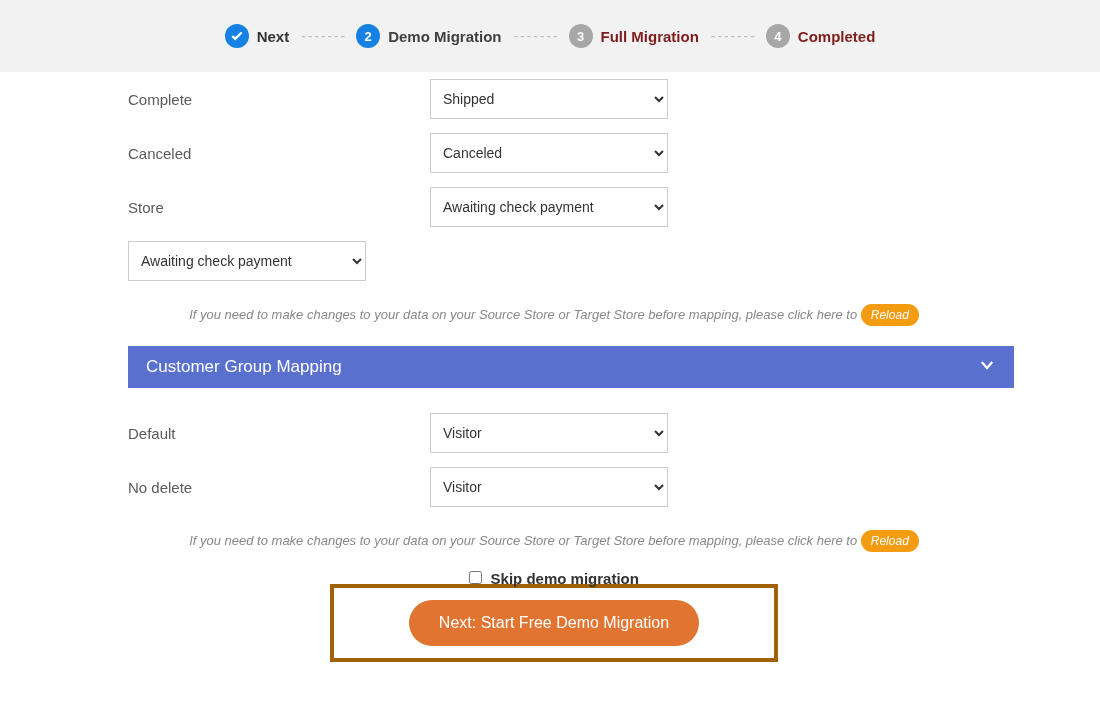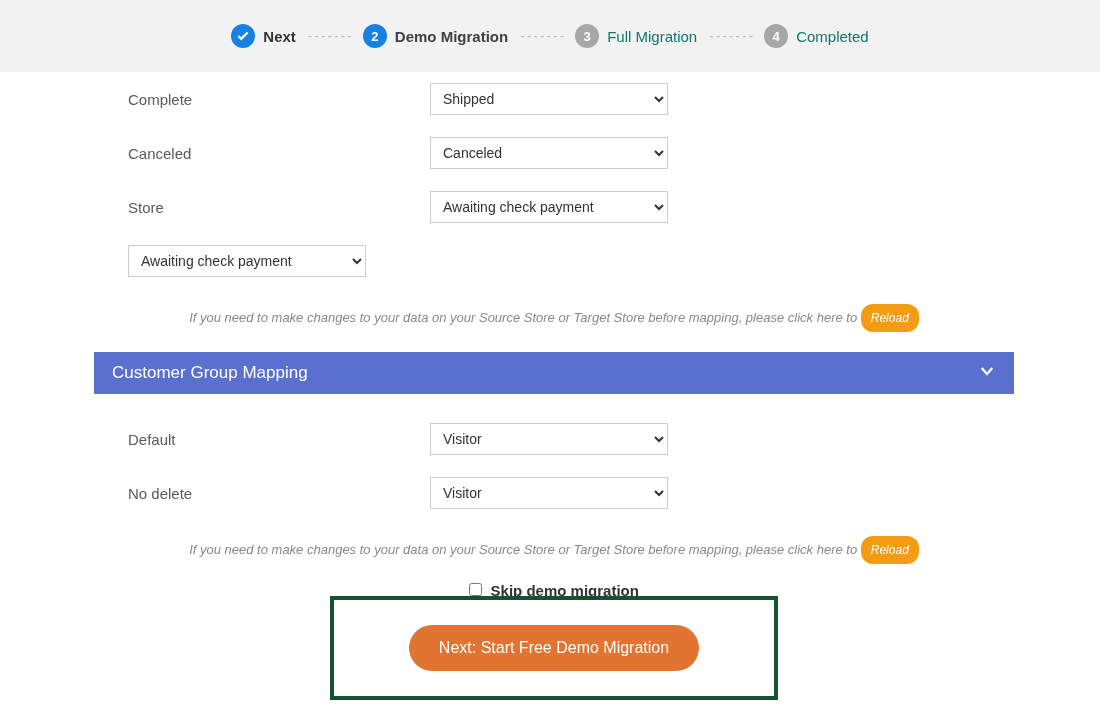--- a/index.html
+++ b/index.html
@@ -5,42 +5,42 @@
   * { box-sizing: border-box; margin: 0; padding: 0; }
   body { font-family: Arial, Helvetica, sans-serif; width: 1100px; height: 710px; background: #fff; color: #333; overflow: hidden; }
 
   .stepper { background: #f2f2f2; height: 72px; display: flex; align-items: center; justify-content: center; gap: 10px; }
   .step { display: flex; align-items: center; gap: 8px; }
   .step-circle { width: 24px; height: 24px; border-radius: 50%; display: flex; align-items: center; justify-content: center; font-size: 13px; font-weight: 600; color: #fff; }
   .step-circle.done { background: #1681e3; }
   .step-circle.active { background: #1681e3; }
   .step-circle.pending { background: #a7a7a7; }
   .step-label { font-size: 15px; font-weight: 600; color: #404040; }
-  .step-label.pending { color: #0f766e; font-weight: 400; }
+  .step-label.pending { color: #7f1d1d; font-weight: 700; }
   .step-label.done { color: #333; }
   .step-dash { color: #bdbdbd; font-size: 14px; letter-spacing: -1px; margin: 0 2px;}
   .check-svg { width: 14px; height: 14px; }
 
   .content { padding: 0 0 0 8px; }
   .mapping-row { display: flex; align-items: center; height: 54px; }
   .mapping-label { width: 302px; padding-left: 120px; font-size: 15px; color: #5a5a5a; }
   .select-wrap { padding-left: 120px; }
-  select.mapping-select { width: 238px; height: 32px; border: 1px solid #cccccc; background: #fff; font-size: 14px; padding: 4px 8px; color: #333; }
+  select.mapping-select { width: 238px; height: 40px; border: 1px solid #cccccc; background: #fff; font-size: 14px; padding: 4px 8px; color: #333; }
 
   .hint-row { text-align: center; font-size: 13px; font-style: italic; color: #888; padding: 16px 0 12px; }
-  .reload-btn { display: inline-block; background: #f39c12; color: #fff; font-style: italic; font-size: 12px; border: none; border-radius: 12px; padding: 2px 10px; height: 28px; cursor: pointer; }
+  .reload-btn { display: inline-block; background: #f39c12; color: #fff; font-style: italic; font-size: 12px; border: none; border-radius: 12px; padding: 2px 10px; height: 22px; cursor: pointer; }
 
-  .section-header { background: #5a70cf; color: #fff; height: 42px; margin: 8px 86px 18px 86px; display: flex; align-items: center; justify-content: space-between; padding: 0 18px; font-size: 17px; font-weight: 500; }
+  .section-header { background: #5a70cf; color: #fff; height: 42px; margin: 8px 86px 18px 120px; display: flex; align-items: center; justify-content: space-between; padding: 0 18px; font-size: 17px; font-weight: 500; }
   .chevron-down { color: #fff; font-size: 18px; }
 
   .skip-row { text-align: center; padding-top: 6px; }
   .skip-check { margin-right: 4px; }
   .skip-label { font-weight: 700; font-size: 15px; color: #333; }
 
-  .highlight-box { border: 4px solid #14532d; width: 448px; height: 104px; margin: 0 auto; margin-top: -4px; display: flex; align-items: center; justify-content: center; }
+  .highlight-box { border: 4px solid #a16207; width: 448px; height: 78px; margin: 0 auto; margin-top: -4px; display: flex; align-items: center; justify-content: center; }
   .cta-btn { background: #e07430; color: #fff; font-size: 16px; border: none; border-radius: 26px; padding: 14px 30px; cursor: pointer; }
 </style>
 </head>
 <body>
 
 <div class="stepper">
   <div class="step">
     <div class="step-circle done">
       <svg class="check-svg" viewBox="0 0 24 24">
           <path fill="none" stroke="#fff" stroke-width="4" d="M4 12l5 5L20 6"></path>

